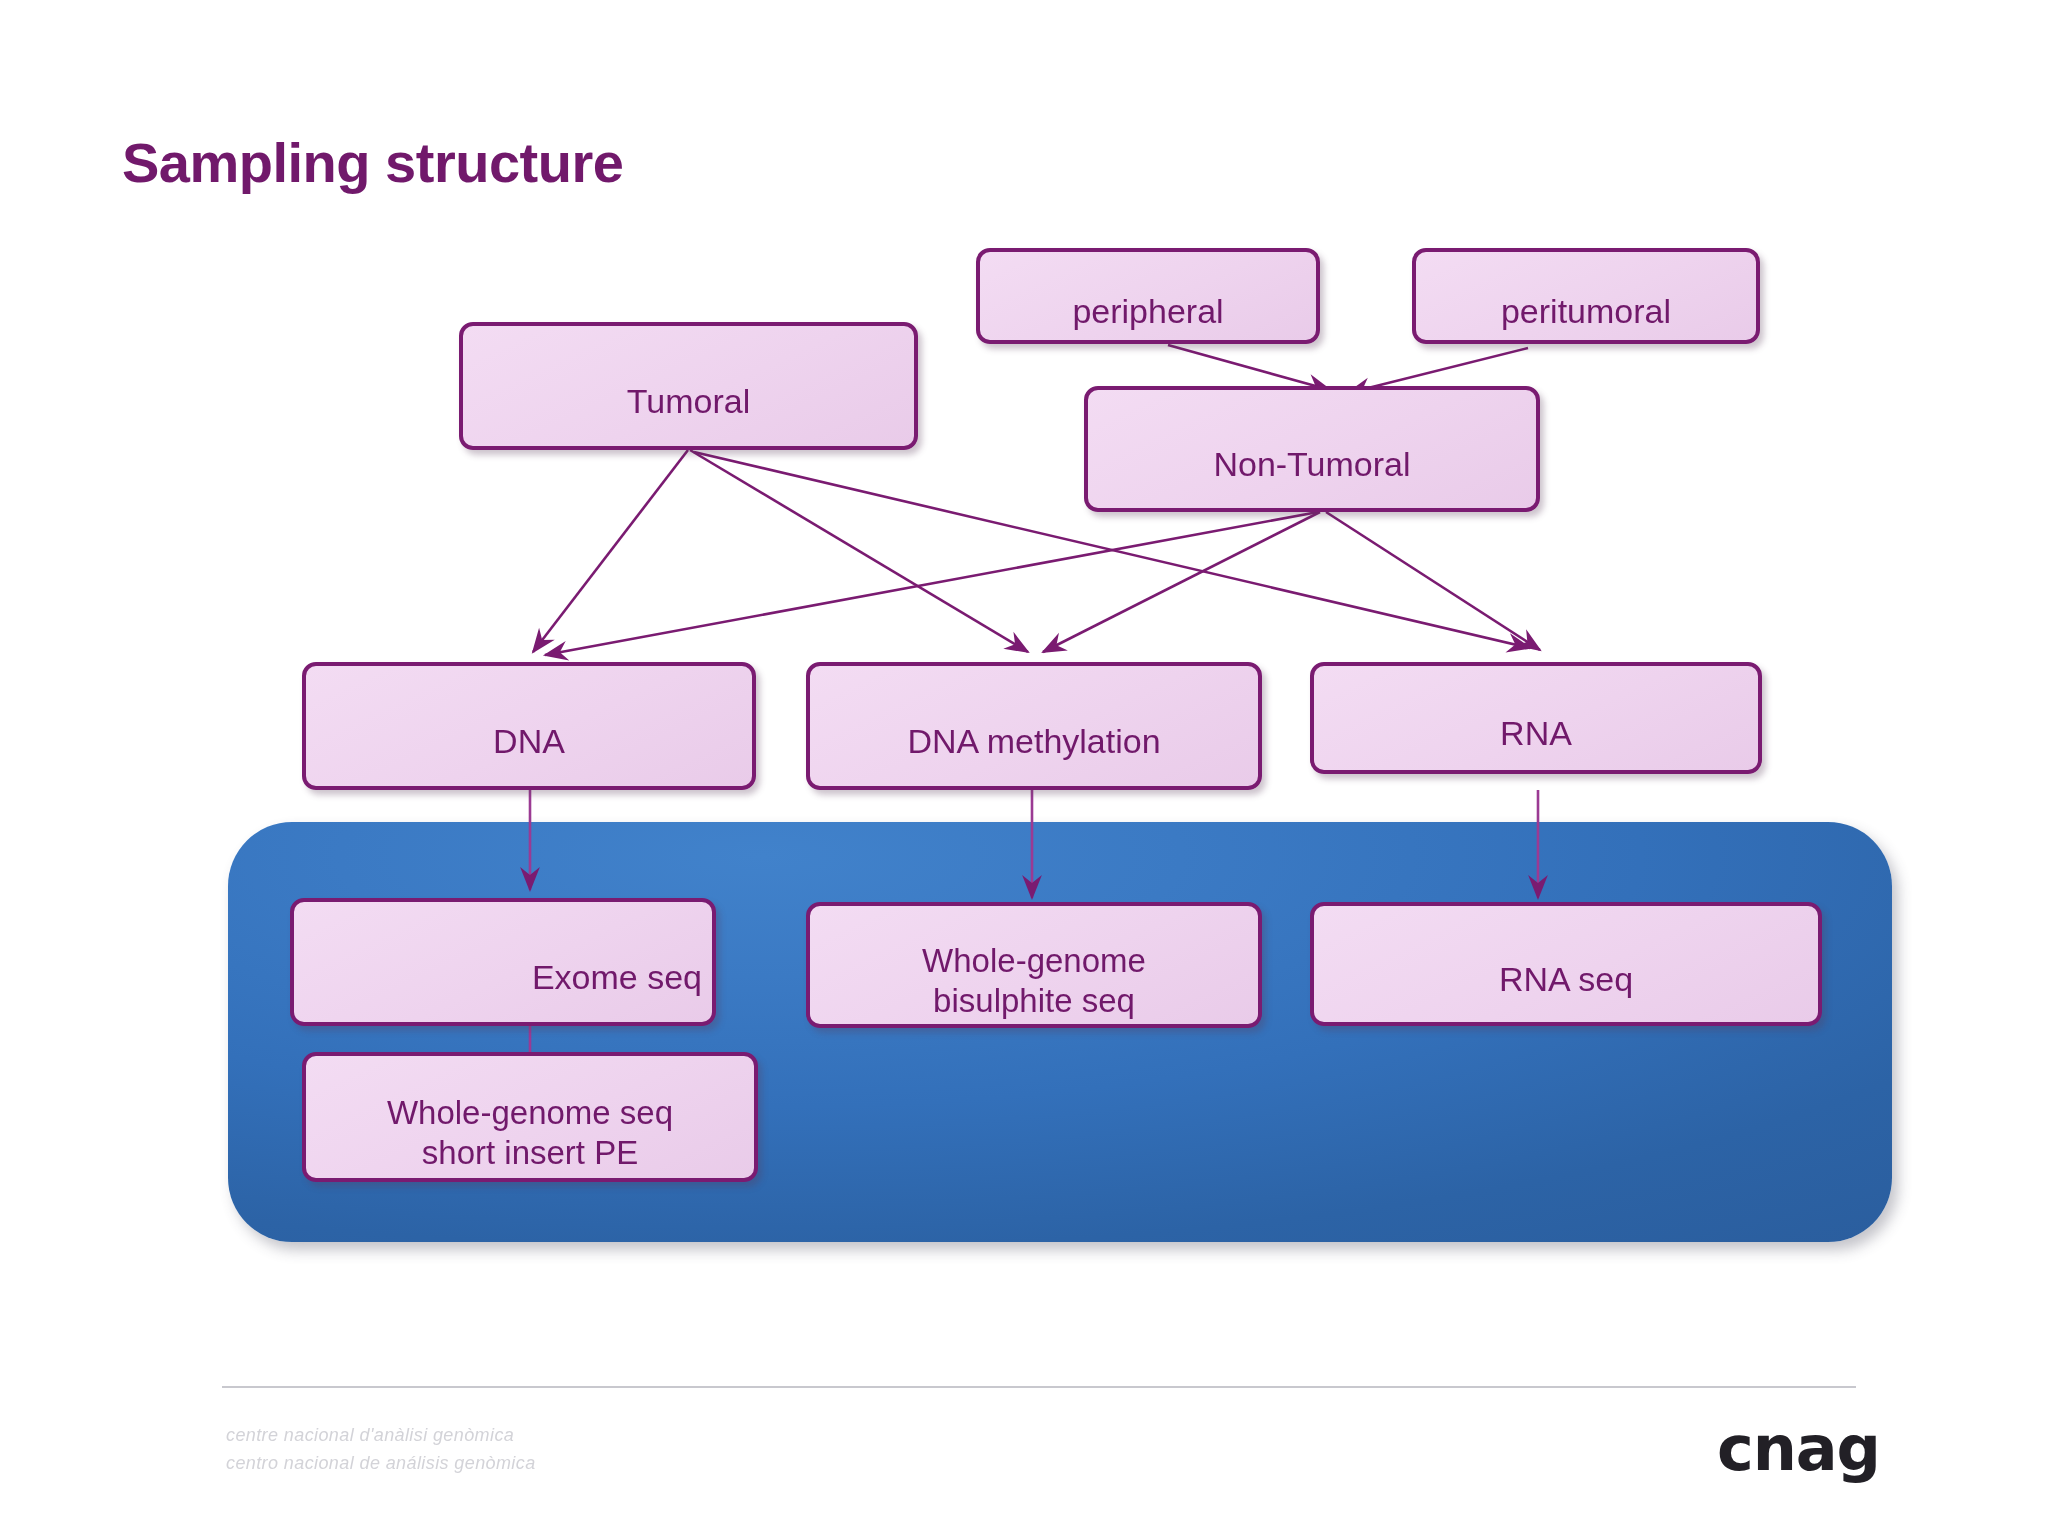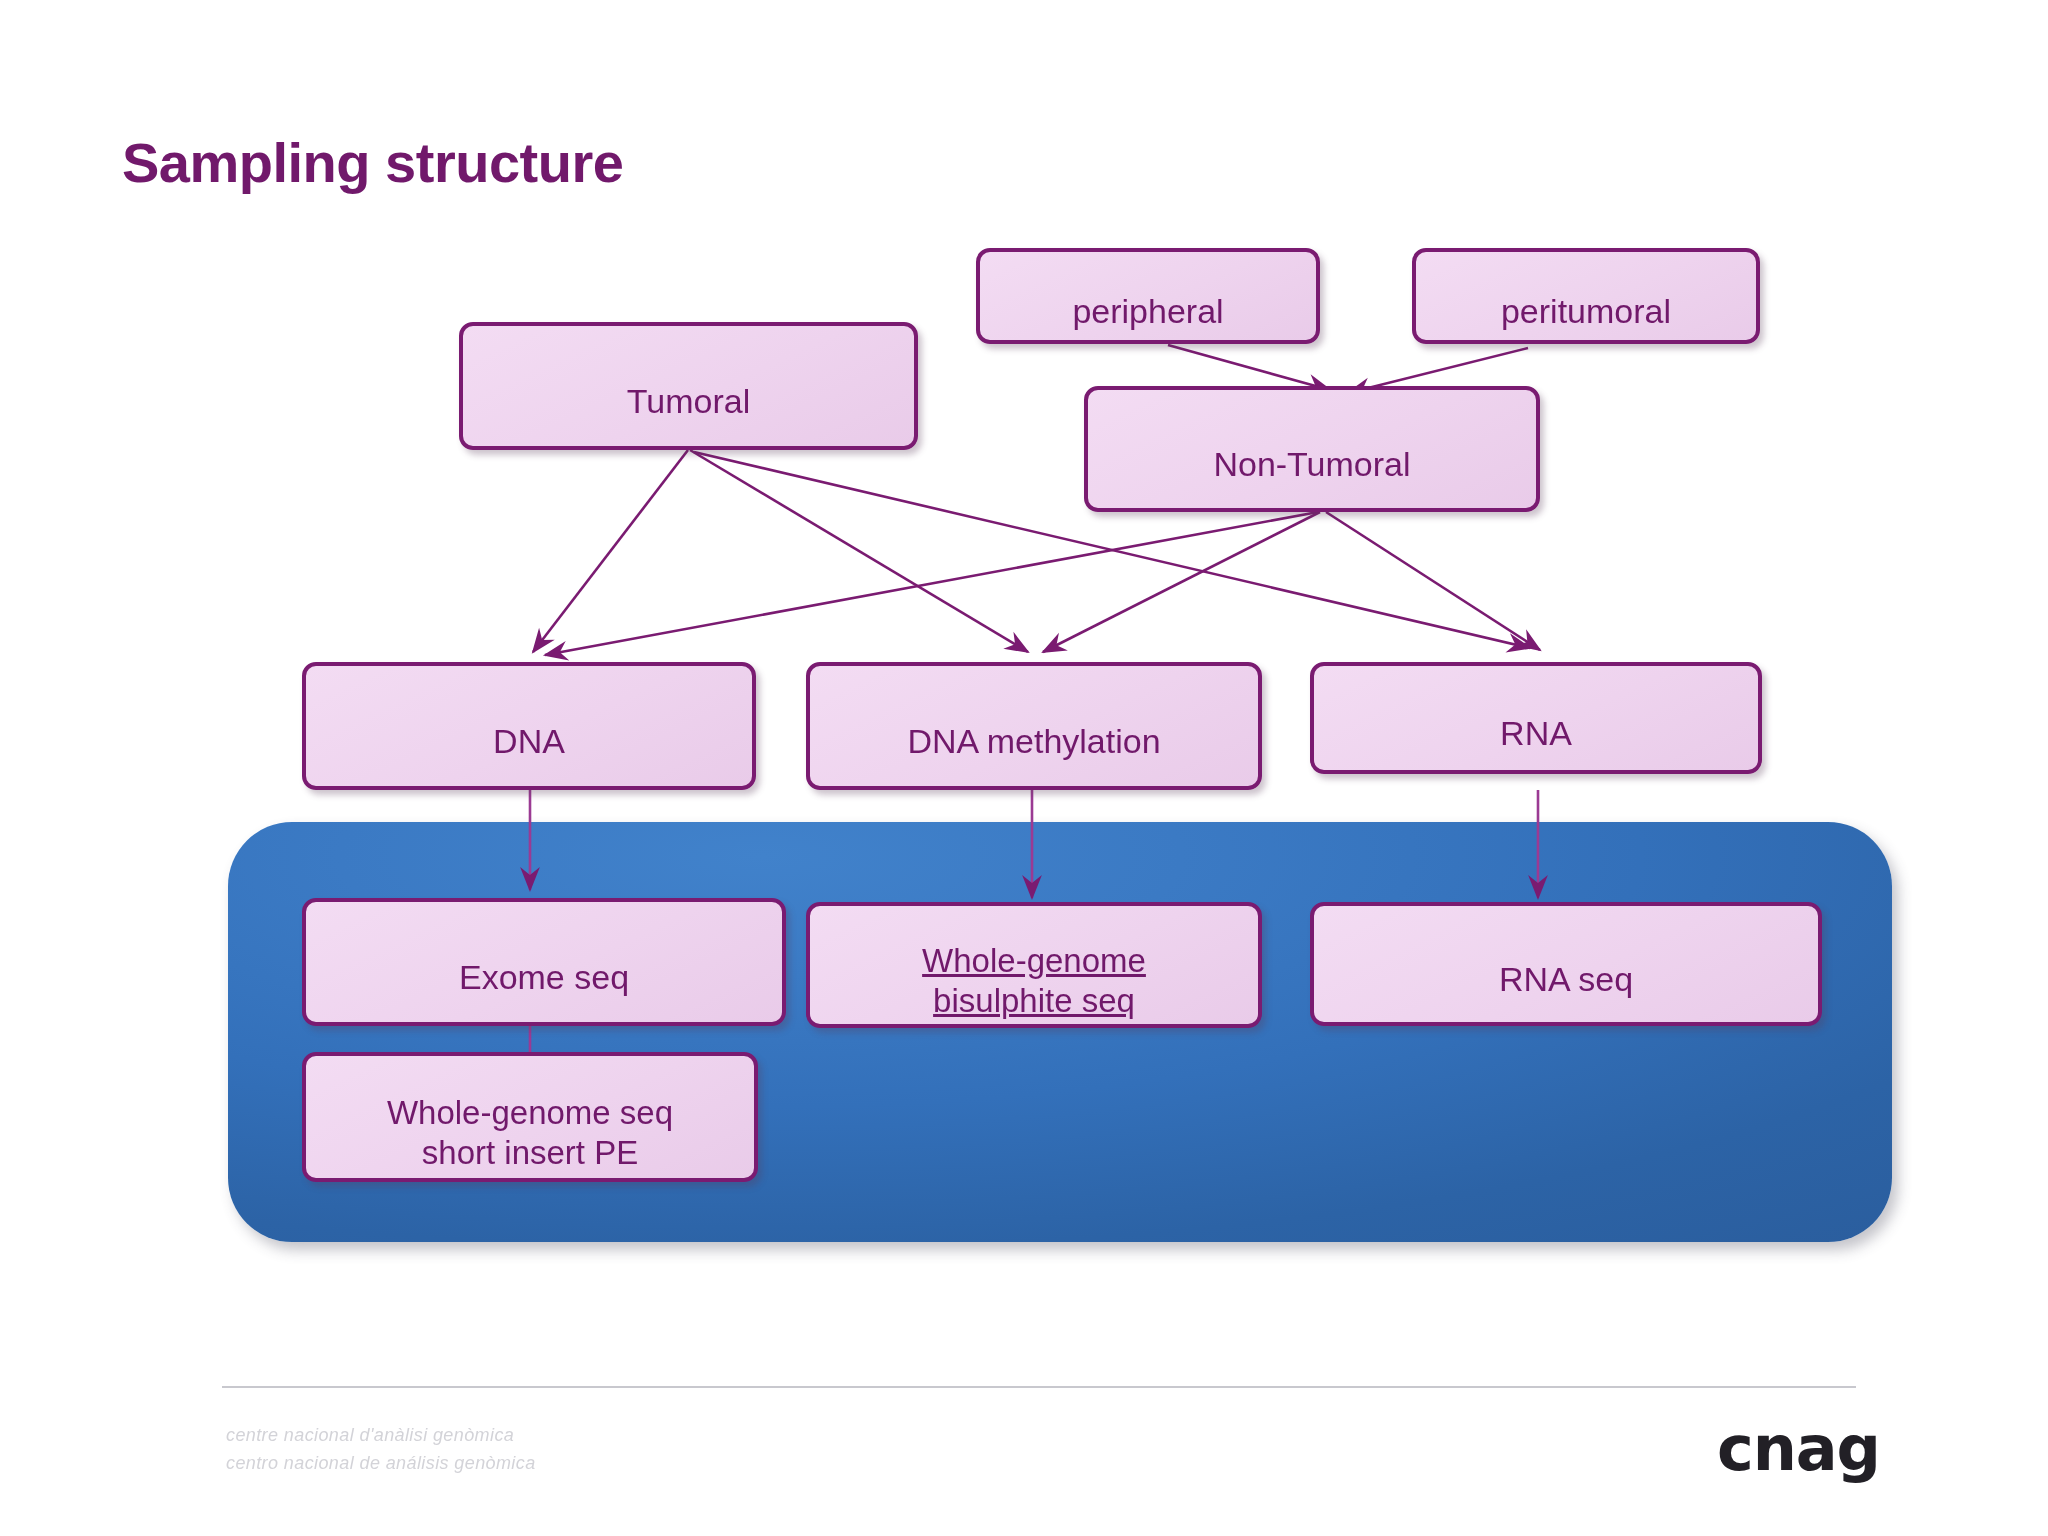--- a/index.html
+++ b/index.html
@@ -172,25 +172,25 @@
     </div>
 
     <div class="node" style="left:806px; top:662px; width:456px; height:128px;">
       <span class="label">DNA methylation</span>
     </div>
 
     <div class="node" style="left:1310px; top:662px; width:452px; height:112px;">
       <span class="label">RNA</span>
     </div>
 
-    <div class="node" style="left:302px; top:898px; width:484px; height:128px;">
+    <div class="node" style="left:290px; top:898px; width:426px; height:128px;justify-content:flex-end;">
       <span class="label">Exome seq</span>
     </div>
 
-    <div class="node small" style="left:806px; top:902px; width:456px; height:126px;text-decoration:underline;">
+    <div class="node small" style="left:806px; top:902px; width:456px; height:126px;">
       <span class="label">Whole-genome
 bisulphite seq</span>
     </div>
 
     <div class="node" style="left:1310px; top:902px; width:512px; height:124px;">
       <span class="label">RNA seq</span>
     </div>
 
     <div class="node small" style="left:302px; top:1052px; width:456px; height:130px;">
       <span class="label">Whole-genome seq

